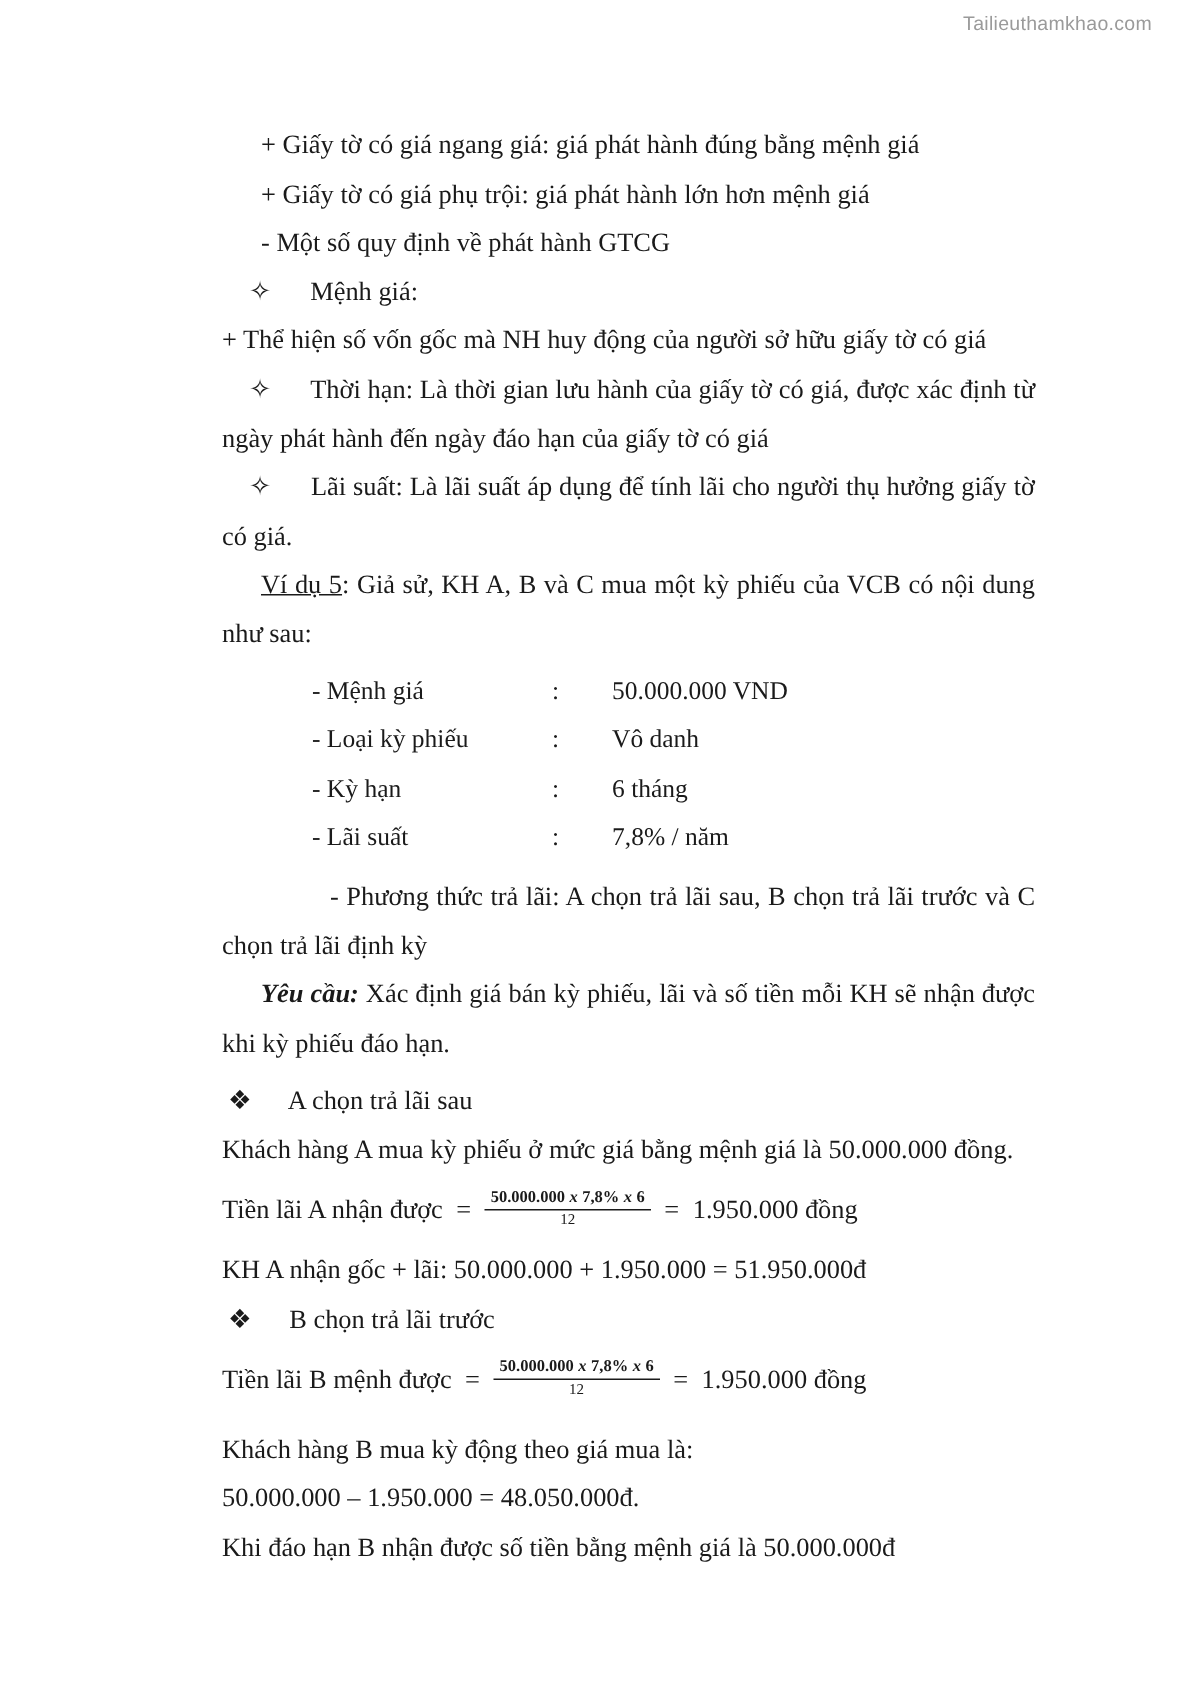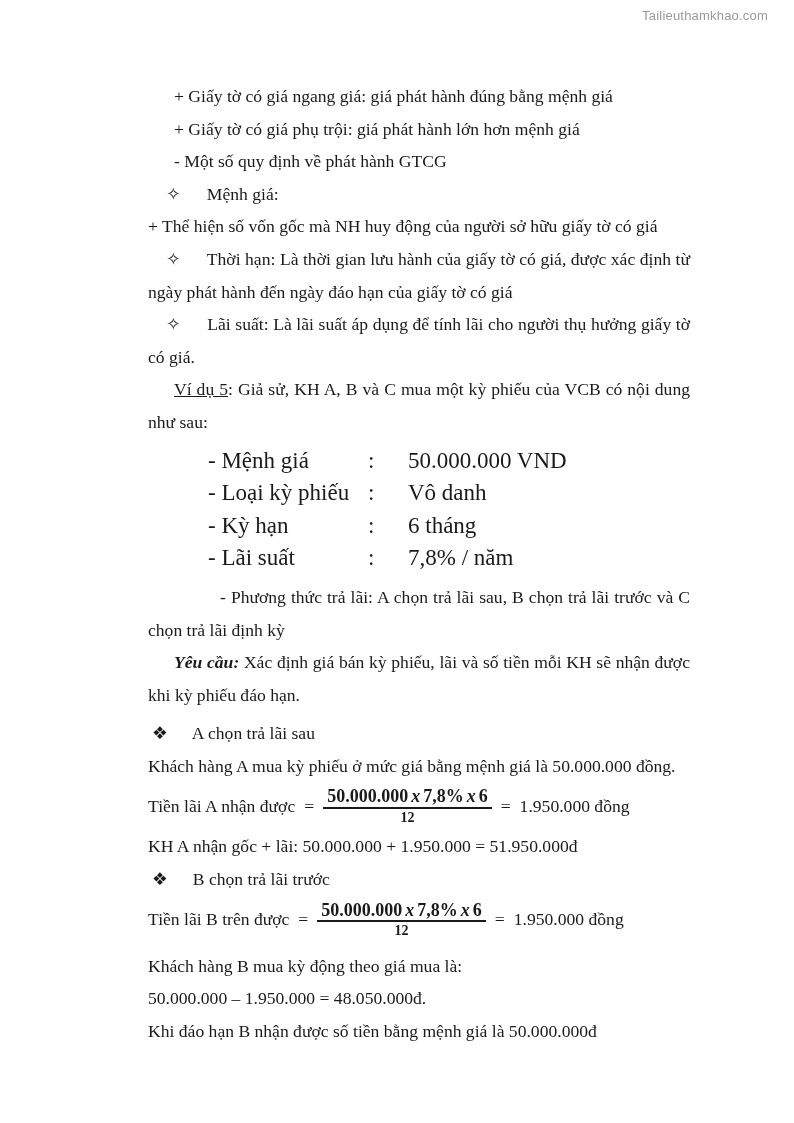--- a/index.html
+++ b/index.html
@@ -73,21 +73,21 @@
   .bolditalic { font-weight: bold; font-style: italic; }
   .underline { text-decoration: underline; }
 
   
   .kv {
     margin: 0;
     padding: 0;
     border-collapse: collapse;
   }
   .kv td {
-    font-size: 23px;
+    font-size: 17px;
     line-height: 32.6px;
     padding: 0;
     vertical-align: baseline;
     white-space: nowrap;
   }
   .kv td.k { width: 160px; padding-left: 60px; }
   .kv td.c { width: 40px; }
   .kv td.v { }
 
   
@@ -103,33 +103,33 @@
   .formula .eq { padding: 0 9px; }
   .frac {
     display: inline-flex;
     flex-direction: column;
     align-items: center;
     justify-content: center;
     vertical-align: middle;
     line-height: 1.05;
   }
   .frac .num {
-    font-size: 18px;
+    font-size: 11px;
     font-weight: bold;
     padding: 0 4px 1px 4px;
     white-space: nowrap;
   }
   .frac .bar {
     width: 100%;
     height: 1.6px;
     background: #1a1a1a;
   }
   .frac .den {
-    font-size: 14px;
-    font-weight: bold;
+    font-size: 10px;
+    font-weight: normal;
     padding-top: 2px;
   }
   .frac .mul {
     font-style: italic;
     padding: 0 3px;
   }
   .page-number {
     position: absolute;
     left: 0;
     right: 0;
@@ -239,21 +239,21 @@
 
     <div class="ln">KH A nhận gốc + lãi: 50.000.000 + 1.950.000 = 51.950.000đ</div>
 
     <div class="bullet-row" style="padding-left:4px">
       <span class="bullet-glyph">❖</span>
       <span class="gap-wide"></span>
       <span>B chọn trả lãi trước</span>
     </div>
 
     <div class="formula">
-      <span class="lhs">Tiền lãi B trên được</span>
+      <span class="lhs">Tiền lãi B mệnh được</span>
       <span class="eq">=</span>
       <span class="frac">
         <span class="num"><span>50.000.000</span><span class="mul">x</span><span>7,8%</span><span class="mul">x</span><span>6</span></span>
         <span class="bar"></span>
         <span class="den">12</span>
       </span>
       <span class="eq">=</span>
       <span class="lhs">1.950.000 đồng</span>
     </div>
 

